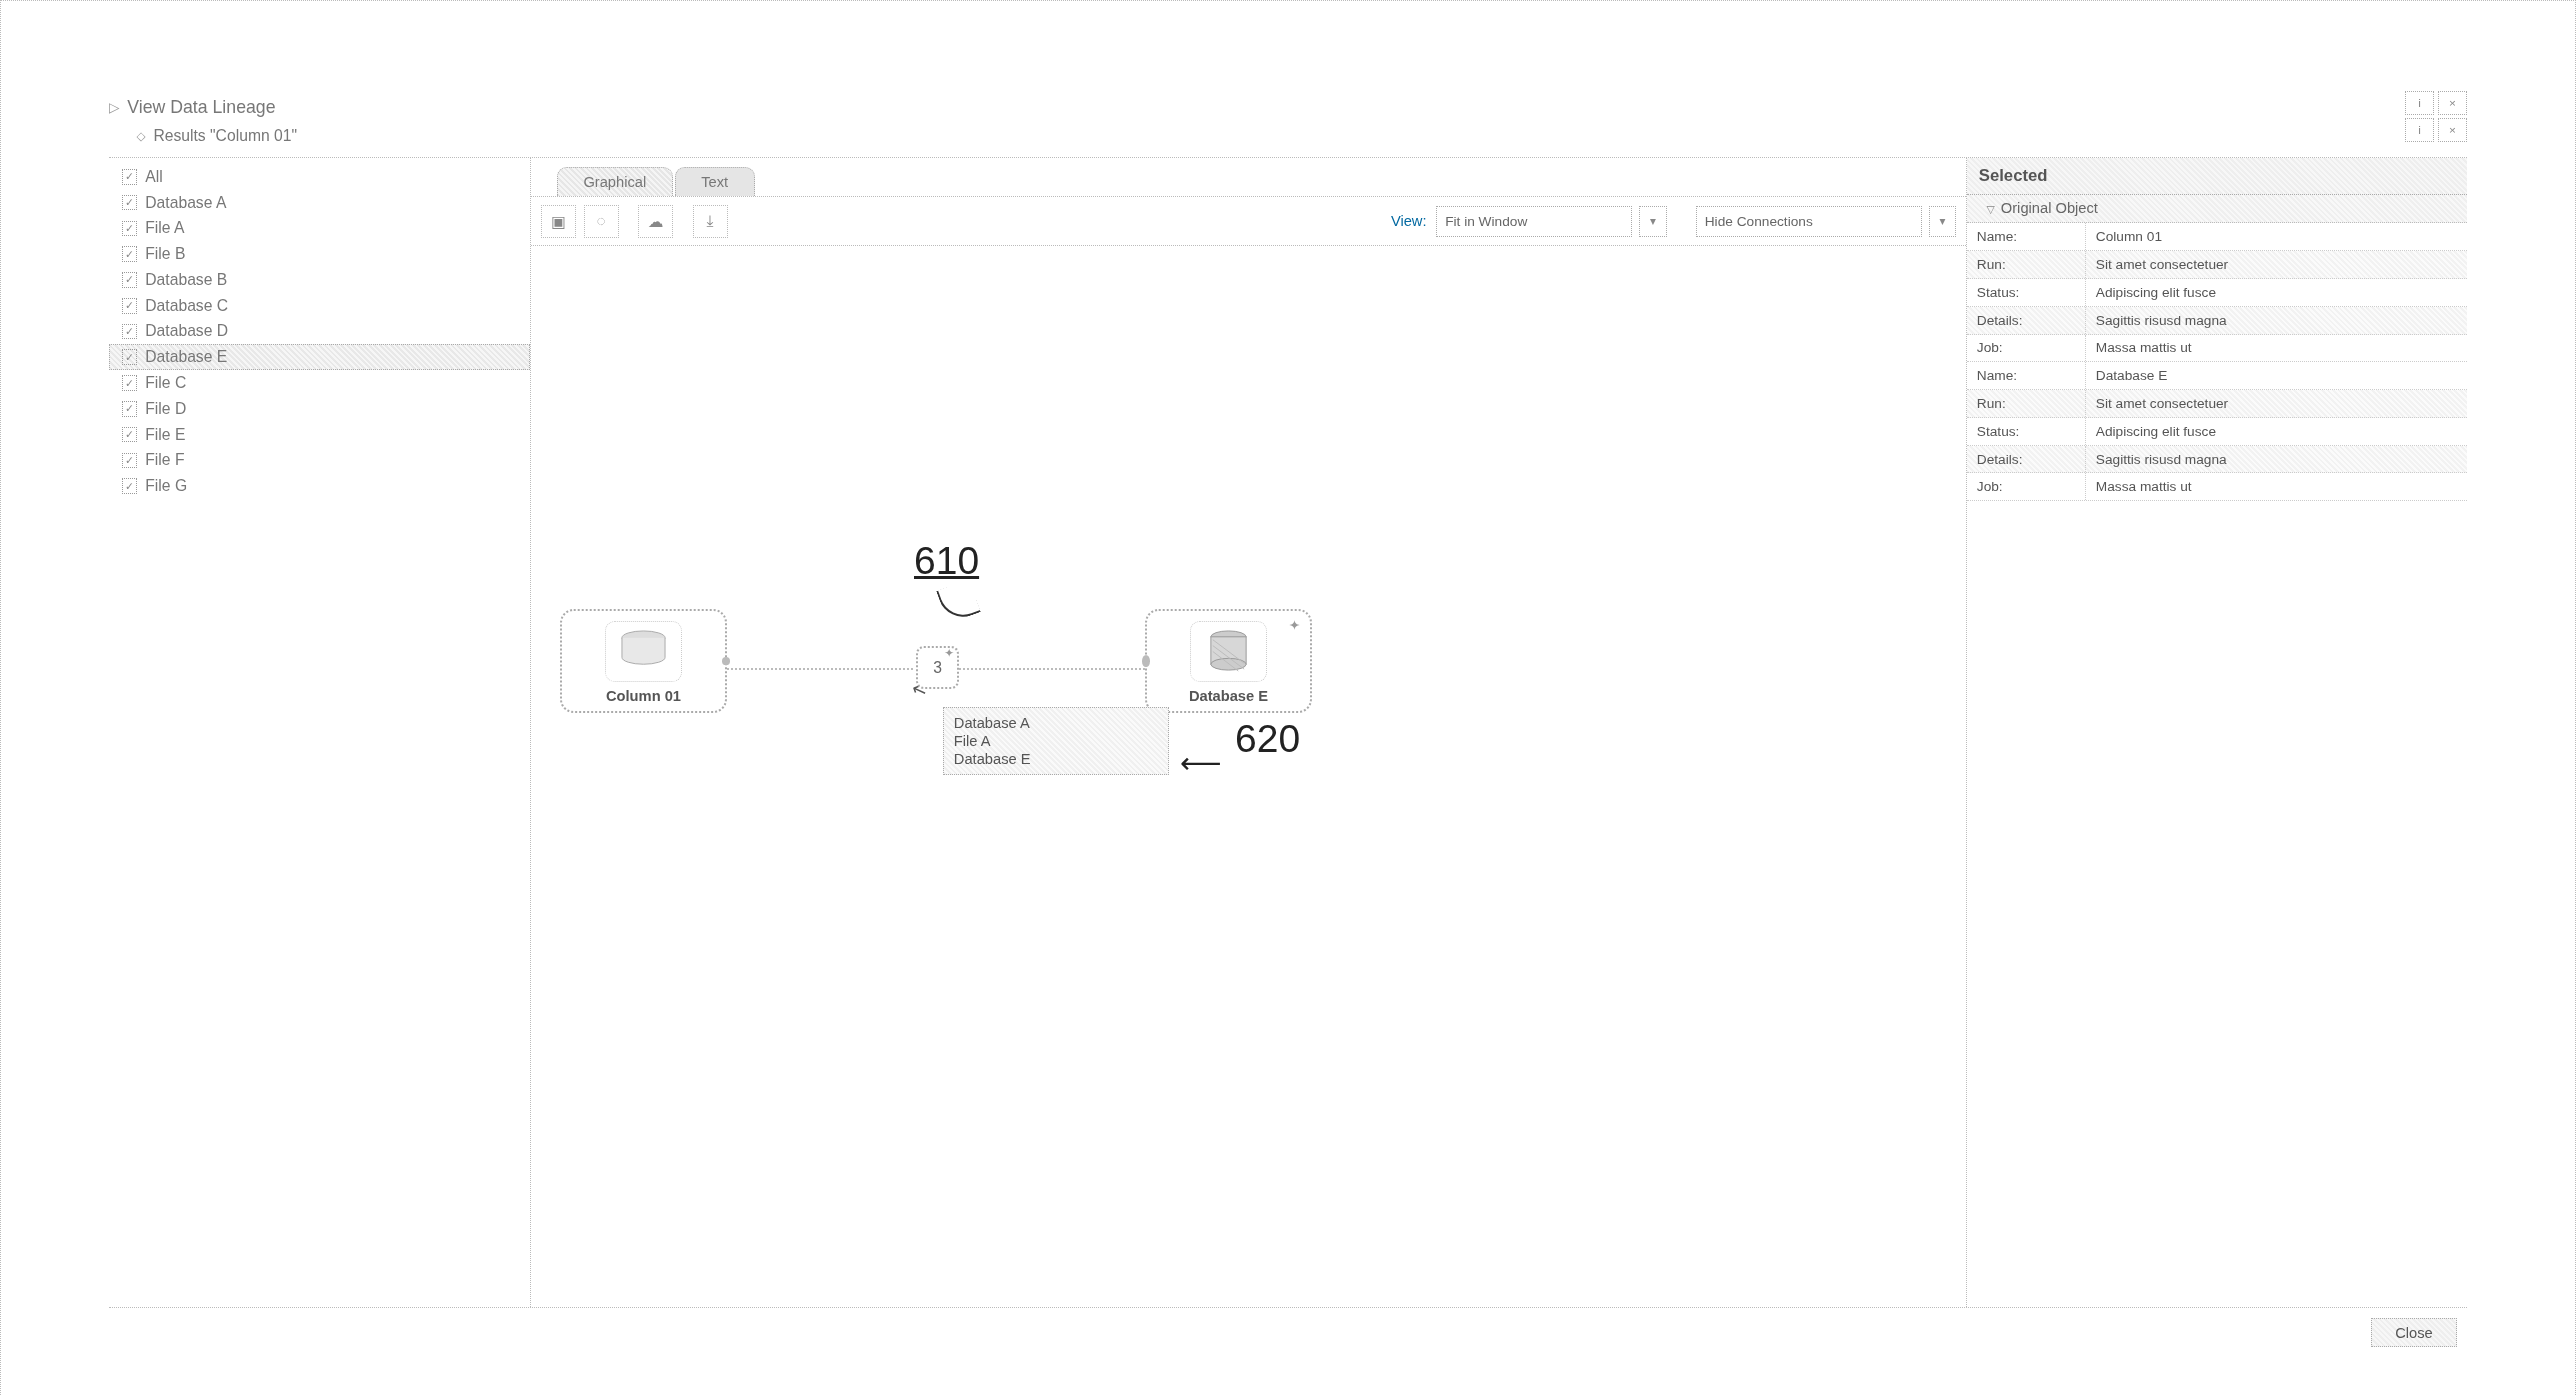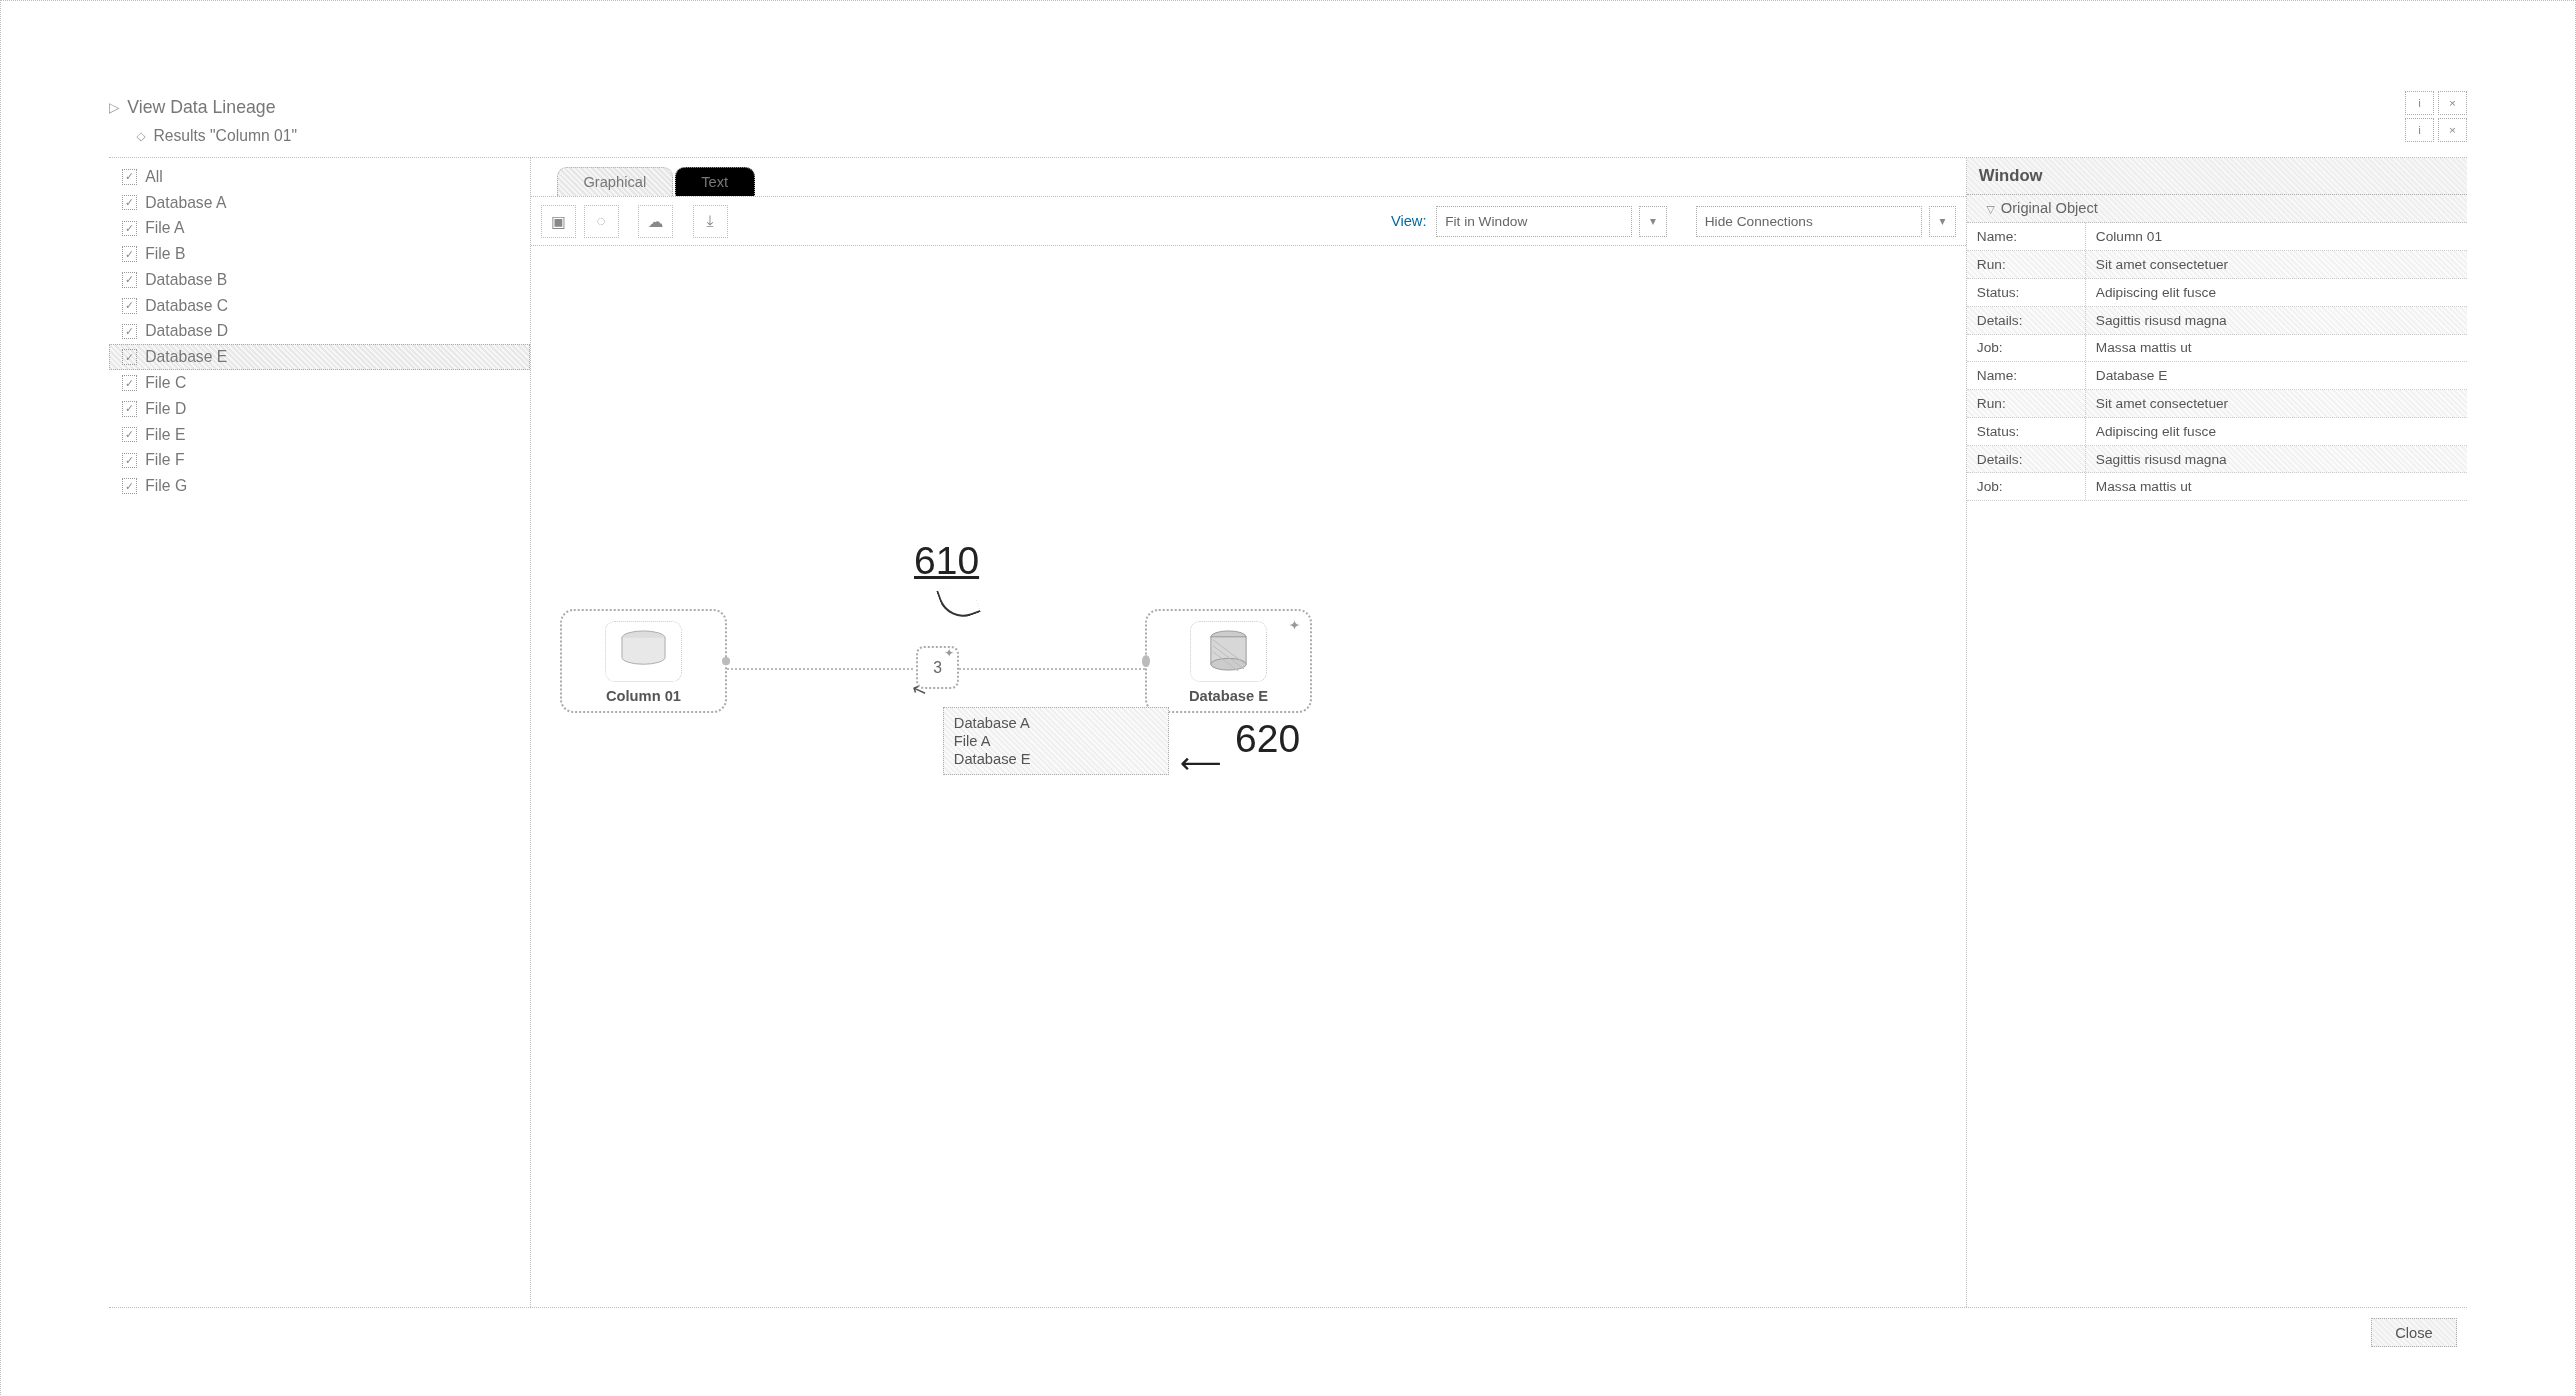--- a/index.html
+++ b/index.html
@@ -27,21 +27,21 @@
 
   
   .chk-item { display: flex; align-items: center; gap: 7.8px; padding: 2.9px 7.8px 2.9px 11.8px; font-size: 15.7px; color: #777; border: 1px solid transparent; cursor: pointer; }
   .chk-item.selected { background: repeating-linear-gradient(45deg,#e8e8e8,#e8e8e8 2px,#f6f6f6 2px,#f6f6f6 3.9px); border: 1px dotted #aaa; }
   .chk-box { width: 15.7px; height: 15.7px; border: 1px dotted #999; display: inline-flex; align-items: center; justify-content: center; font-size: 10.8px; color: #888; }
   .chk-label { }
   .left-fill { flex: 1; }
 
   
   .tabs { display: flex; align-items: flex-end; gap: 2px; padding: 3.9px 5.9px 0 5.9px; height: 39px; border-bottom: 1px dotted #bbb; }
-  .tab { padding: 5.9px 25.5px; border: 1px dotted #aaa; border-bottom: none; border-top-left-radius: 9.8px; border-top-right-radius: 9.8px; font-size: 14.7px; color: #777; cursor: pointer; background: #000000; }
+  .tab { padding: 5.9px 25.5px; border: 1px dotted #aaa; border-bottom: none; border-top-left-radius: 9.8px; border-top-right-radius: 9.8px; font-size: 14.7px; color: #777; cursor: pointer; background: #e5e5e5; }
   .tab.active { background: repeating-linear-gradient(45deg,#e6e6e6,#e6e6e6 2px,#f5f5f5 2px,#f5f5f5 3.9px); margin-left: 20px; }
   .toolbar { display: flex; align-items: center; gap: 7.8px; padding: 5.9px 9.8px; height: 49px; border-bottom: 1px dotted #bbb; }
   .tbtn { width: 35px; height: 33px; border: 1px dotted #bbb; display: inline-flex; align-items: center; justify-content: center; font-size: 15.7px; color: #888; cursor: pointer; }
   .toolbar .spacer { flex: 1; }
   .toolbar .lbl { font-size: 14.7px; color: #0369a1; margin-right: 2px; }
   .sel-box { height: 31px; min-width: 196px; border: 1px dotted #aaa; display: inline-flex; align-items: center; padding: 0 7.8px; font-size: 13.7px; color: #666; cursor: pointer; }
   .sel-caret { width: 27.5px; height: 31px; border: 1px dotted #aaa; display: inline-flex; align-items: center; justify-content: center; font-size: 11.8px; color: #888; margin-left: -1px; cursor: pointer; }
 
   .canvas { position: relative; width: 100%; height: calc(100% - 88px); }
 
@@ -234,21 +234,21 @@
         <div class="callout-num" style="left:383px; top:293px;text-decoration:underline;">610</div>
         <div class="callout-line" style="left:410px; top:338px;"></div>
 
         <div class="callout-arrow" style="left:649px; top:500px;">⟵</div>
         <div class="callout-num" style="left:704px; top:471px;">620</div>
 
       </div>
     </div>
 
     <div class="right">
-      <div class="sum-title">Window</div>
+      <div class="sum-title">Selected</div>
 
       <div class="sum-sub">Original Object</div>
       <div class="sum-row">
           <div class="k">Name:</div>
           <div class="v">Column 01</div>
         </div>
       <div class="sum-row hl">
           <div class="k">Run:</div>
           <div class="v">Sit amet consectetuer</div>
         </div>

